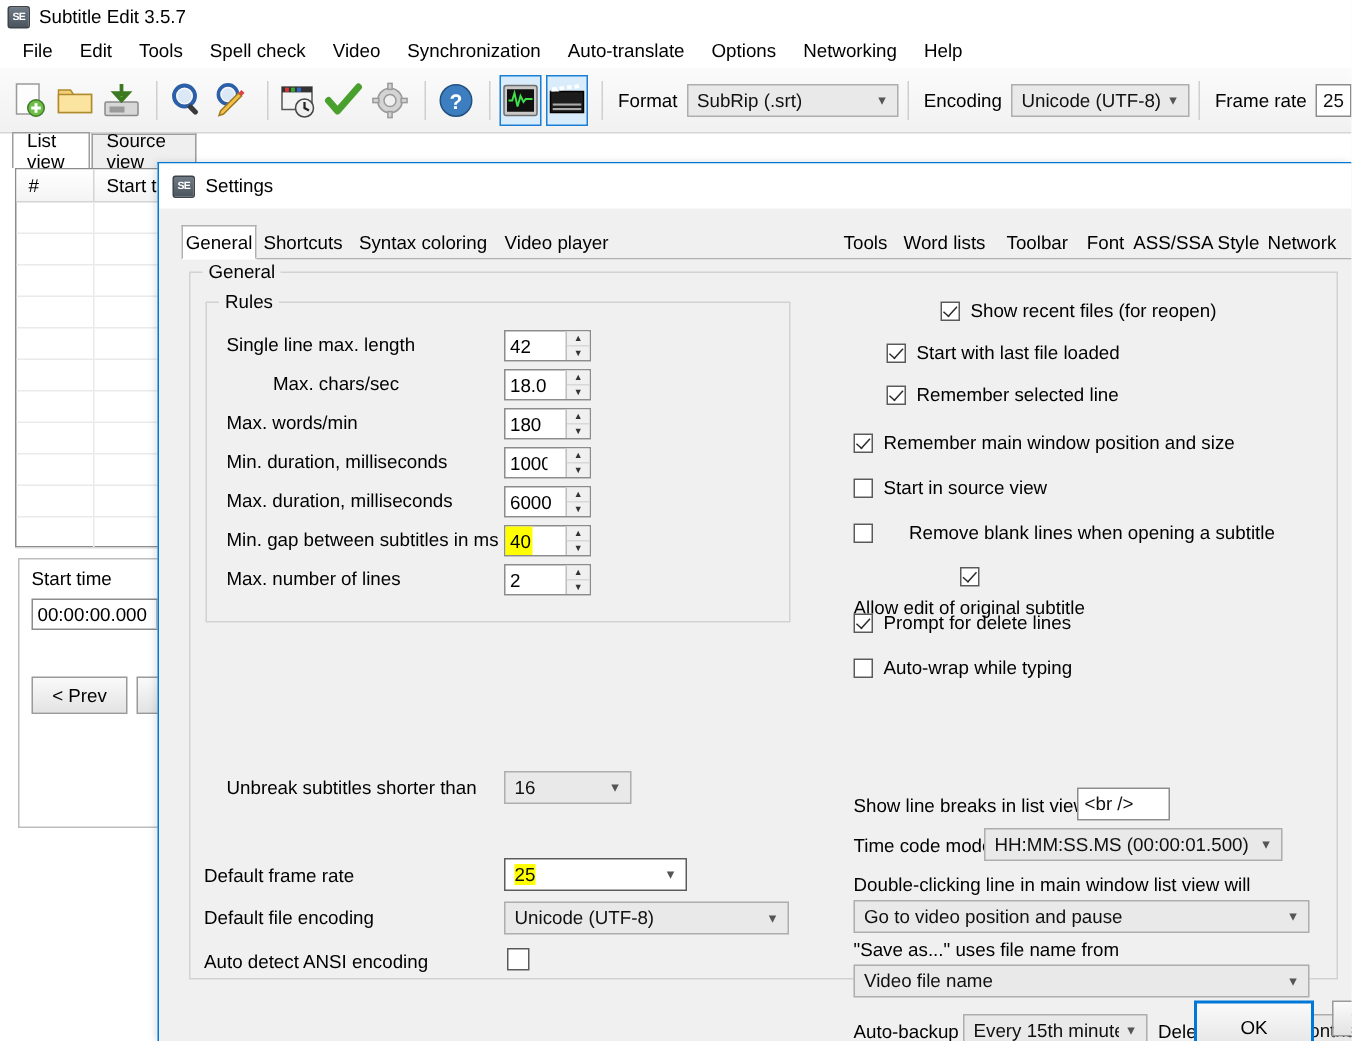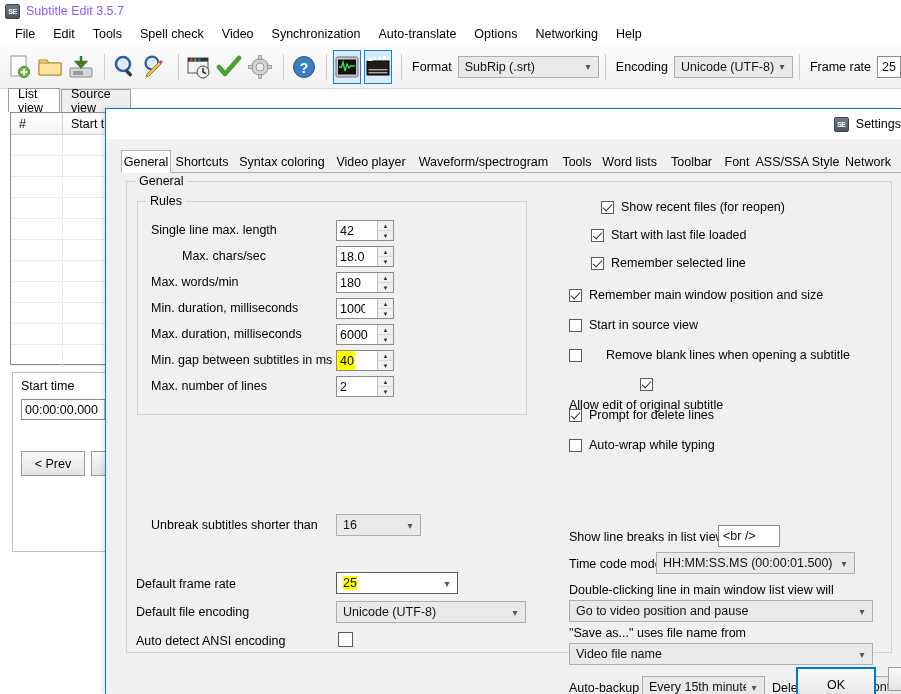--- a/index.html
+++ b/index.html
@@ -22,21 +22,21 @@
     padding-left: 5px;
   }
   .app-icon {
     width: 15px; height: 15px; border-radius: 2px;
     background: linear-gradient(#6f7b86,#4c555e);
     border: 1px solid #3d4349;
     color: #fff; font-size: 7px; font-weight: bold;
     display: flex; align-items: center; justify-content: center;
     letter-spacing: -0.5px;
   }
-  .title-text { font-size: 12.5px; color: #8b5cf6; }
+  .title-text { font-size: 12.5px; color: #000000; }
 
   .menubar {
     position: absolute; left: 0; top: 22px; width: 901px; height: 23px;
     background: #ffffff;
     display: flex; align-items: center;
     padding-left: 6px;
   }
   .menu-item {
     padding: 3px 9px; font-size: 12.5px; color: #000; cursor: default;
     white-space: nowrap;
@@ -124,21 +124,21 @@
   #dialog {
     position: absolute; left: 105px; top: 108px;
     width: 796px; height: 586px;
     background: #f0f0f0;
     border: 1px solid #0078d7;
     border-right: none; border-bottom: none;
     box-shadow: -2px 0 5px rgba(0,0,0,0.12);
   }
   .dlg-title {
     height: 30px; display: flex; align-items: center; gap: 7px;
-    padding-left: 9px; background: #ffffff; justify-content: flex-end;
+    padding-left: 9px; background: #ffffff;
   }
   .dlg-title .ttxt { font-size: 12.5px; }
 
   .tabstrip {
     position: absolute; left: 15px; top: 42px; width: 780px; height: 22px;
     border-bottom: 1px solid #b0b0b0;
   }
   .tab {
     position: absolute; top: 0; height: 22px;
     display: flex; align-items: center; justify-content: center;
@@ -453,23 +453,20 @@
         </div>
         <div class="tab" style="left: 50px; width: 62px;">
           <span>Shortcuts</span>
         </div>
         <div class="tab" style="left: 112px; width: 98px;">
           <span>Syntax coloring</span>
         </div>
         <div class="tab" style="left: 210px; width: 80px;">
           <span>Video player</span>
         </div>
-        <div class="tab" style="left: 290px; width: 145px;">
-          <span>Waveform/spectrogram</span>
-        </div>
         <div class="tab" style="left: 435px; width: 42px;">
           <span>Tools</span>
         </div>
         <div class="tab" style="left: 477px; width: 67px; justify-content: flex-end;">
           <span>Word lists</span>
         </div>
         <div class="tab" style="left: 544px; width: 53px;">
           <span>Toolbar</span>
         </div>
         <div class="tab" style="left: 597px; width: 38px;">
@@ -569,21 +566,21 @@
       <div class="row-label" style="left:15px;top:432px;">Default file encoding</div>
       <div class="combo cmbpos" style="left:215px;top:428px;width:190px;">
         <span class="cv">Unicode (UTF-8)</span>
         <span class="chev">▾</span>
       </div>
 
       <div class="row-label" style="left:15px;top:461px;">Auto detect ANSI encoding</div>
       <div class="cbox" style="position:absolute;left:217px;top:459px;width:15px;height:15px;"></div>
 
       <div id="right-checks">
-          <div class="cbrow" style="left: 443px; top: 27px; padding-left: 37px;">
+          <div class="cbrow" style="left: 469px; top: 27px; padding-left: 37px;">
             <span class="cbox on"></span>
             <span>Show recent files (for reopen)</span>
           </div>
           <div class="cbrow" style="left: 470px; top: 55px;">
             <span class="cbox on"></span>
             <span>Start with last file loaded</span>
           </div>
           <div class="cbrow" style="left: 470px; top: 83px;">
             <span class="cbox on"></span>
             <span>Remember selected line</span>

